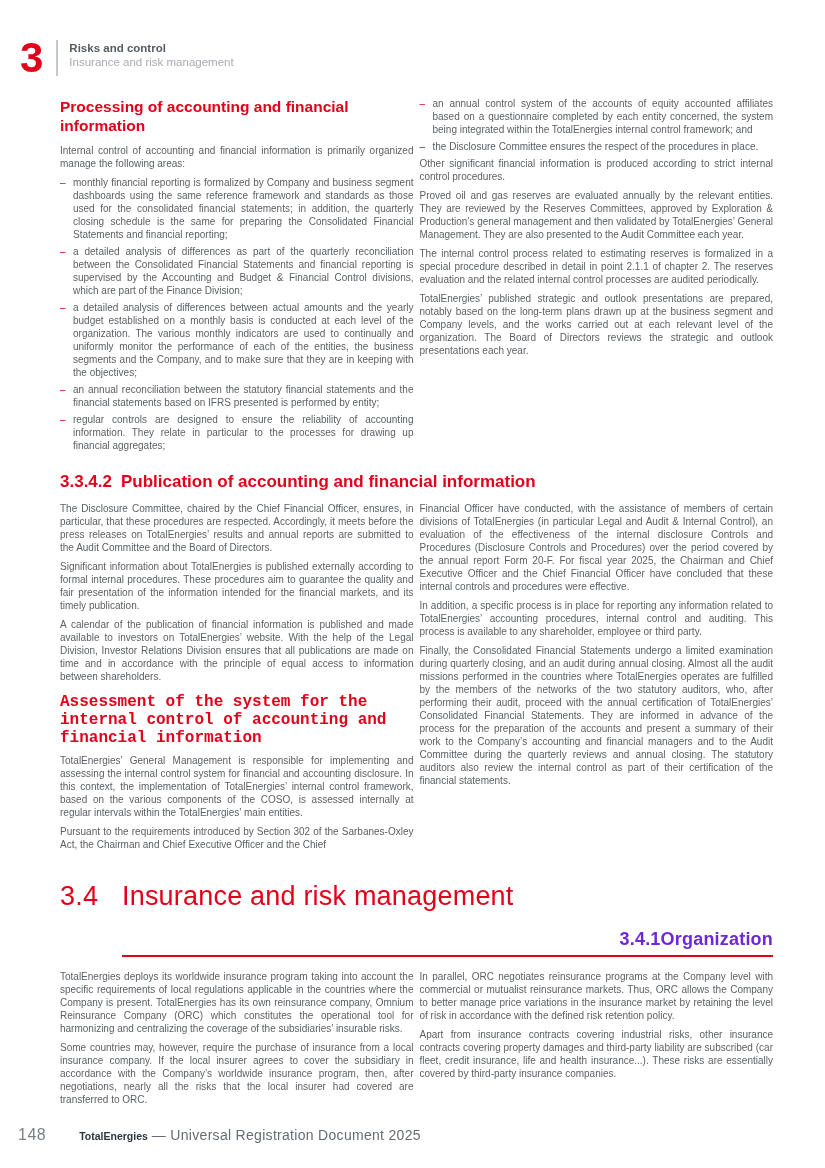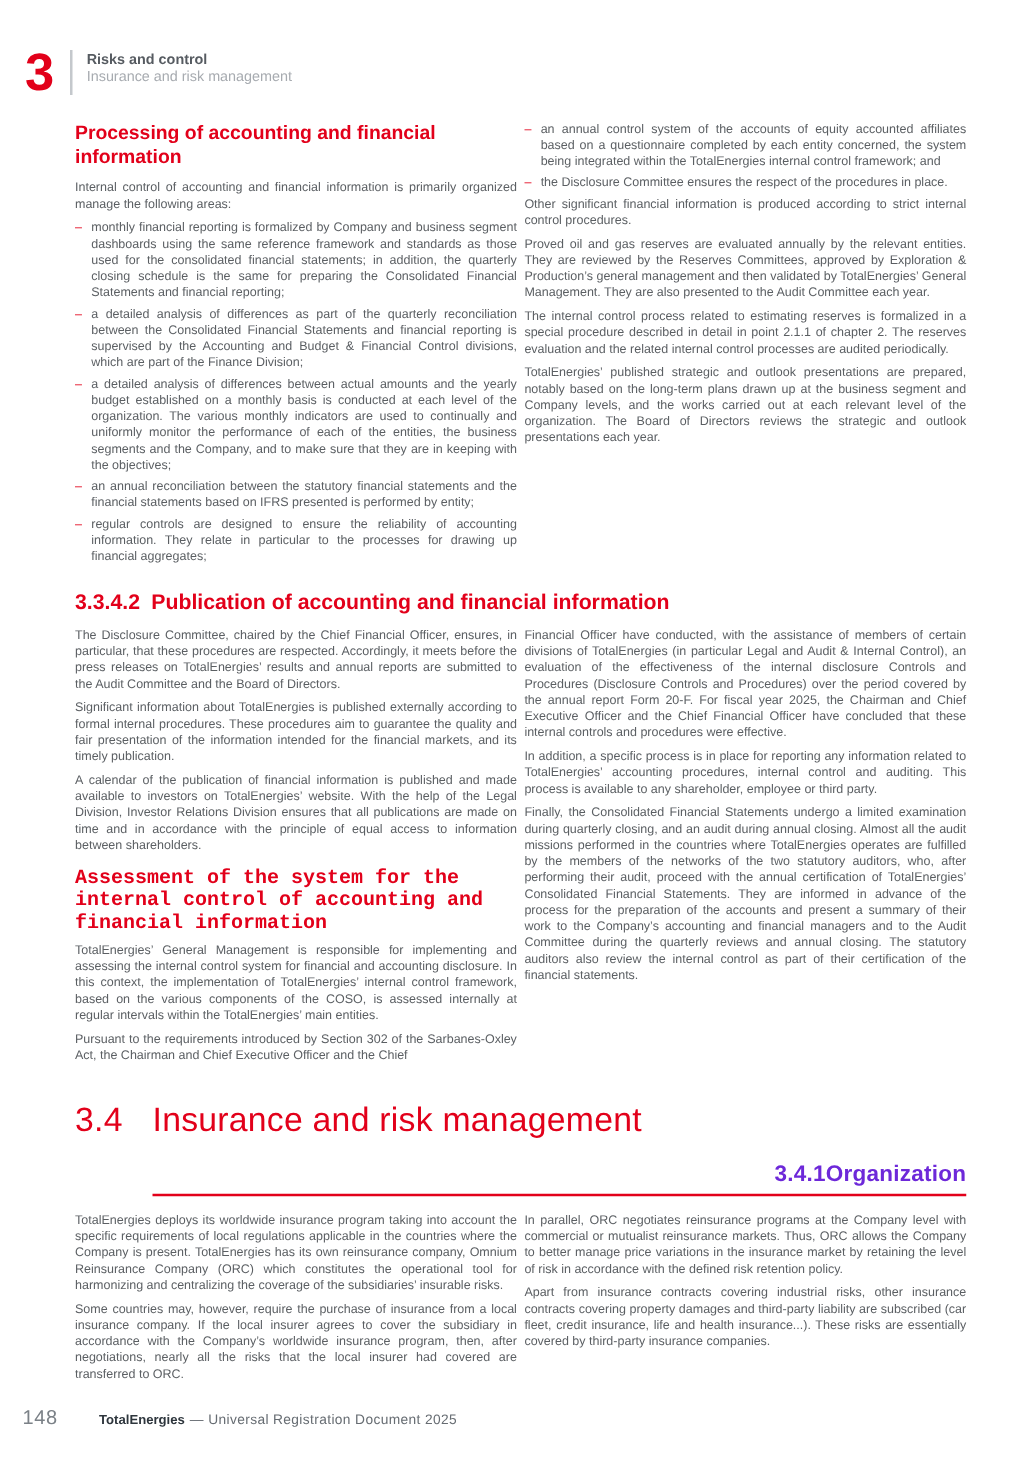--- a/index.html
+++ b/index.html
@@ -34,21 +34,21 @@
   .big-heading .big-num{display:inline-block;width:62px;}
   
   .sub-heading{font-size:18px;line-height:22px;font-weight:700;color:#6d28d9;margin:16px 0 0 0;letter-spacing:.2px;text-align:right;}
   .sub-heading .sub-num{display:inline-block;width:62px;font-weight:700;}
   .red-rule{height:2px;background:#e2001a;margin:5px 0 0 62px;}
   .org-grid{margin-top:13px;}
   
   .page-footer{position:absolute;left:18px;bottom:24px;display:flex;align-items:baseline;gap:19px;}
   .page-num{font-size:16px;color:#7b8187;font-weight:400;margin-right:14px;letter-spacing:.5px;}
   .footer-brand{font-size:10.5px;font-weight:700;color:#2e363d;}
-  .footer-doc{font-size:11px;font-weight:400;color:#666c72;margin-left:4px;letter-spacing:.3px;}
+  .footer-doc{font-size:14px;font-weight:400;color:#666c72;margin-left:4px;letter-spacing:.3px;}
 </style>
 </head>
 <body>
 
 <div class="page">
 
   <header class="chapter-header">
     <div class="chapter-num">3</div>
     <div class="chapter-divider"></div>
     <div class="chapter-titles">

